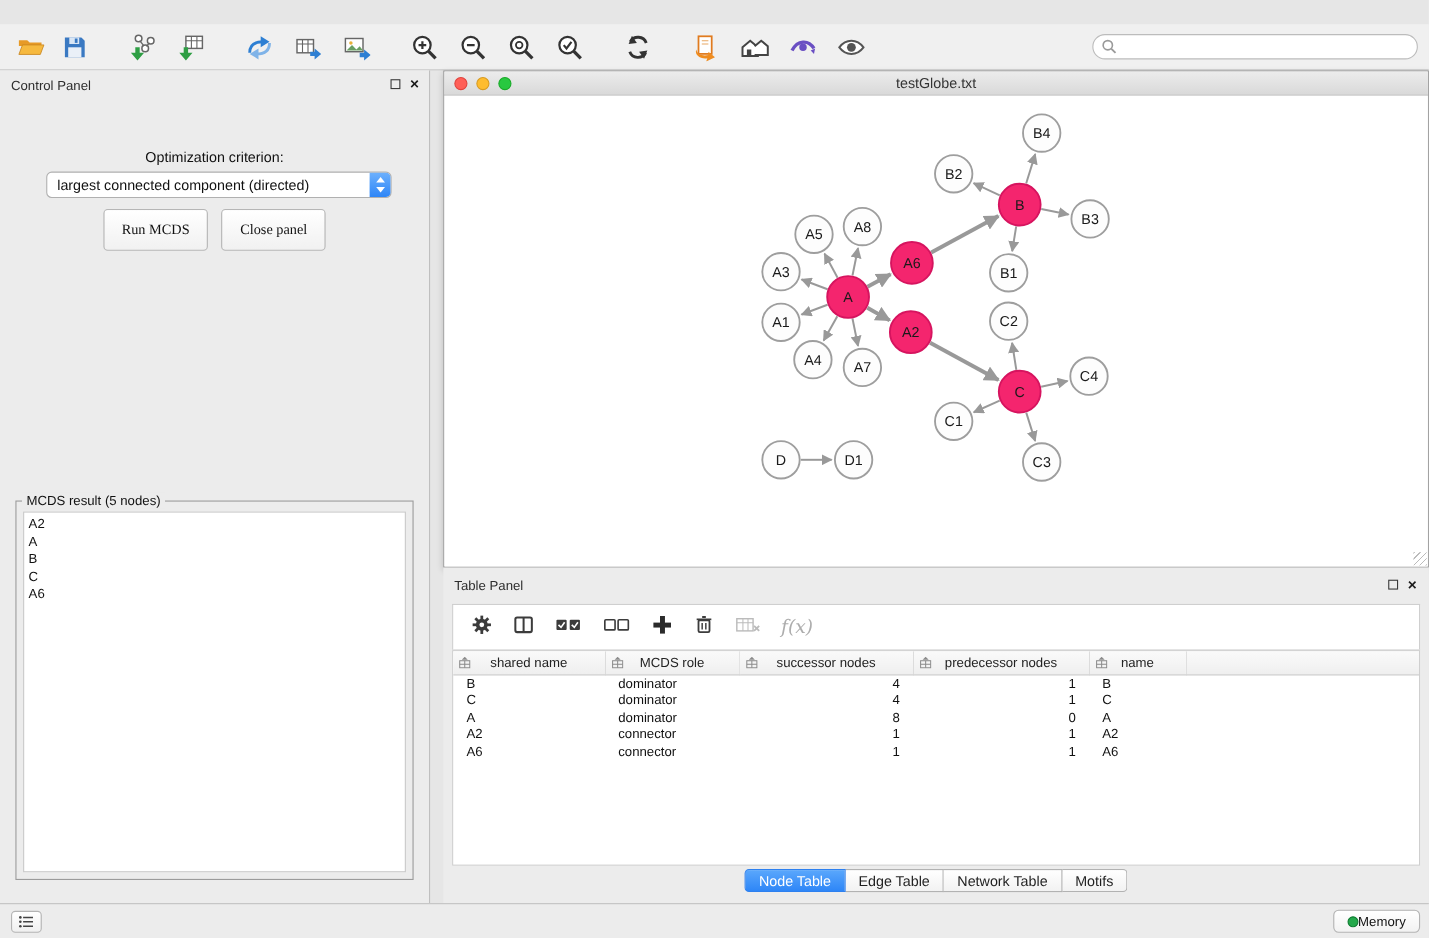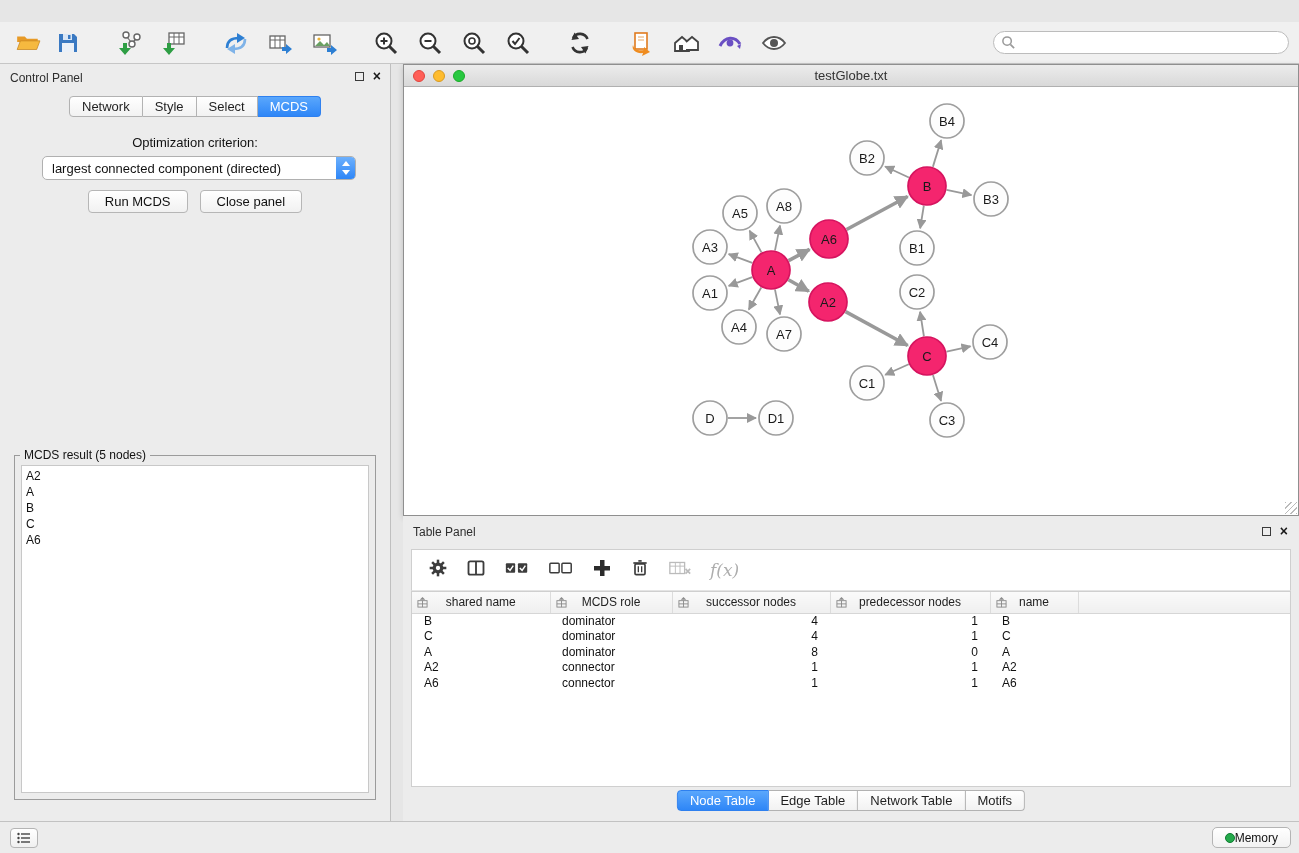--- a/index.html
+++ b/index.html
@@ -50,21 +50,21 @@
     border:1px solid #b0b0b0; border-radius:5px; display:flex; align-items:center; cursor:pointer; }
   #criterion-combo .val { flex:1; font-size:13px; color:#111; padding-left:9px; white-space:nowrap; overflow:hidden; }
   #criterion-combo .stepper { width:19px; height:22px; border-radius:0 4px 4px 0;
     background:linear-gradient(#6cb0fd,#2e86f7); position:relative; }
   .stepper:before, .stepper:after { content:""; position:absolute; left:5.5px; border-left:4px solid transparent; border-right:4px solid transparent; }
   .stepper:before { top:4px; border-bottom:5px solid #fff; }
   .stepper:after { bottom:4px; border-top:5px solid #fff; }
 
   .btn-row { position:absolute; top:126px; left:0; width:100%; display:flex; justify-content:center; gap:12px; }
   .mac-btn { background:linear-gradient(#ffffff,#f1f1f1); border:1px solid #b6b6b6; border-radius:4px;
-    font-size:13px; color:#111; padding:3px 16px; height:23px; cursor:pointer; font-family:Liberation Sans, sans-serif; }
+    font-size:13px; color:#111; padding:3px 16px; height:38px; cursor:pointer; font-family:Liberation Serif, serif; }
 
   #result-group { position:absolute; left:14px; top:391px; right:14px; bottom:21px; border:1px solid #9b9b9b; }
   #result-group .legend { position:absolute; top:-8px; left:5px; background:#ececec; padding:0 4px; font-size:12px; color:#111; }
   #mcds-list { position:absolute; left:6px; top:9px; right:6px; bottom:6px; background:#fff;
     border:1px solid #c8c8c8; overflow:auto; padding:2px 4px; }
   #mcds-list .item { font-size:12px; line-height:16px; color:#111; cursor:default; }
 
   
   #network-window { position:absolute; left:403px; top:64px; width:896px; height:452px;
     border:1px solid #8f8f8f; background:#fff; box-shadow:0 2px 6px rgba(0,0,0,0.18); }
@@ -246,26 +246,20 @@
       <input type="text" value="" style="">
     </div>
   </div>
 
   <div id="control-panel">
     <div class="panel-header">
       <span class="ph-title">Control Panel</span>
       <span class="ph-float"></span>
       <span class="ph-close">×</span>
     </div>
-    <div class="seg" id="cp-tabs">
-        <div class="tab">Network</div>
-        <div class="tab">Style</div>
-        <div class="tab">Select</div>
-        <div class="tab active">MCDS</div>
-      </div>
 
     <div id="criterion-combo">
       <span class="val">largest connected component (directed)</span>
       <span class="stepper"></span>
     </div>
 
     <div id="opt-label">Optimization criterion:</div>
 
     <div class="btn-row">
       <button class="mac-btn">Run MCDS</button>

